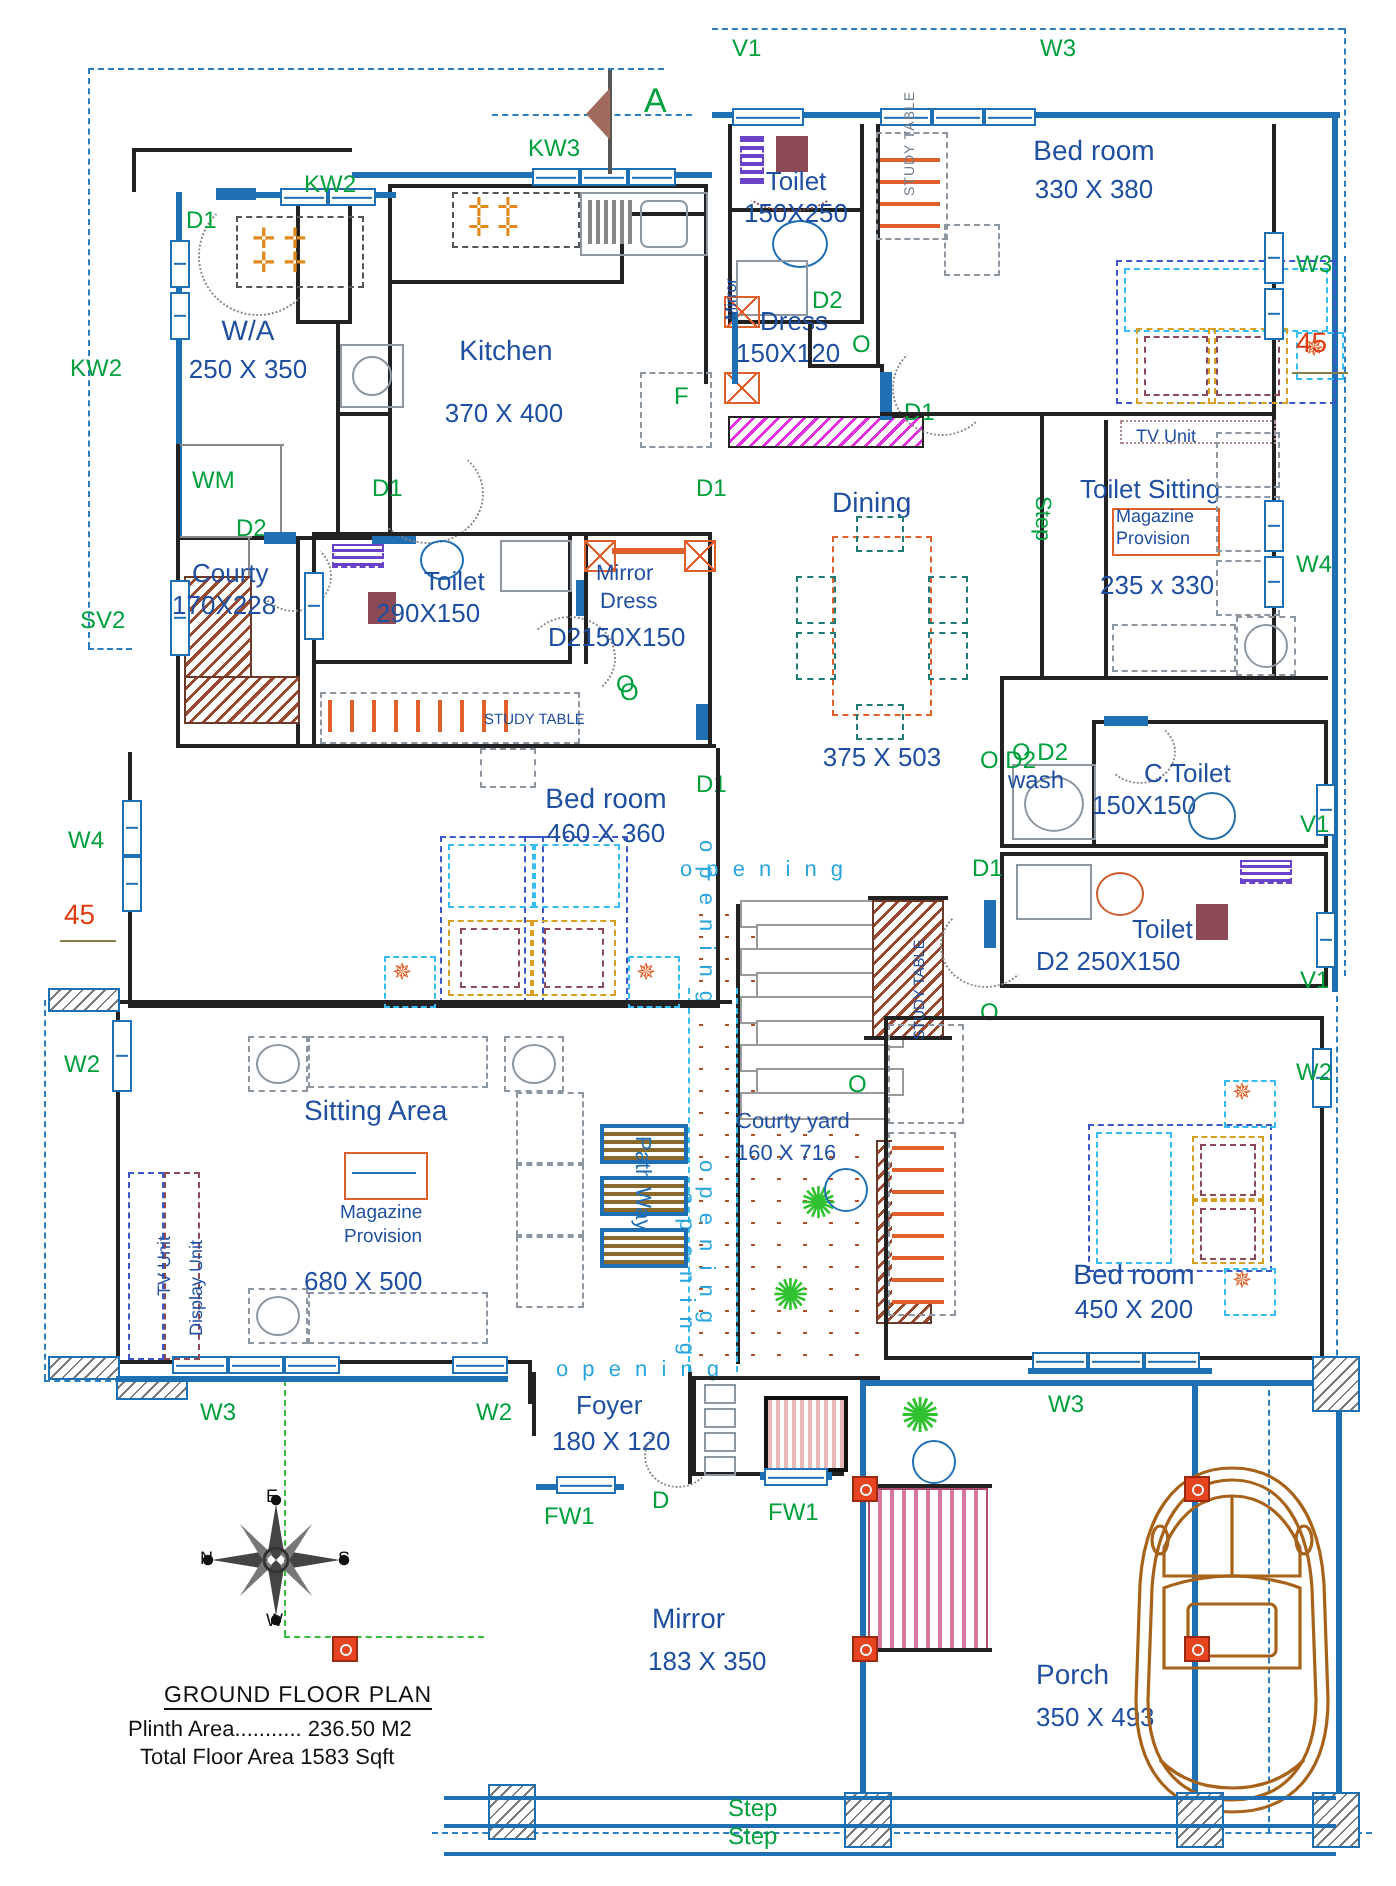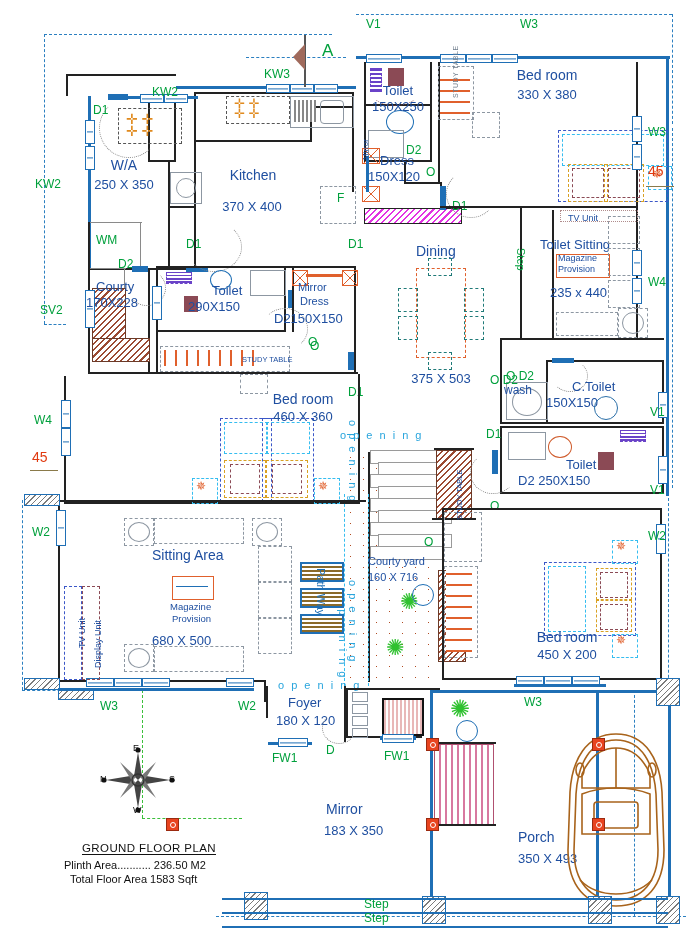--- a/index.html
+++ b/index.html
@@ -330,21 +330,21 @@
   <div class="w" style="left:552px;top:210px;width:2px;height:128px;"></div>
   <div class="w" style="left:500px;top:338px;width:164px;height:2px;"></div>
   <div class="w" style="left:500px;top:338px;width:2px;height:22px;"></div>
   <div class="w" style="left:636px;top:208px;width:2px;height:132px;"></div>
   <div class="fbox" style="left:560px;top:210px;width:76px;height:10px;border-style:dotted;border-color:#b08c8c;"></div>
   <div class="lbl furnb" style="left:568px;top:214px;font-size:9px;">TV Unit</div>
   <div class="lbl room" style="left:540px;top:238px;">Toilet Sitting</div>
   <div class="mag" style="left:556px;top:254px;width:52px;height:22px;"></div>
   <div class="lbl" style="left:558px;top:254px;color:#1f4fa0;font-size:9px;">Magazine</div>
   <div class="lbl" style="left:558px;top:265px;color:#1f4fa0;font-size:9px;">Provision</div>
-  <div class="lbl dim" style="left:550px;top:286px;">235 x 440</div>
+  <div class="lbl dim" style="left:550px;top:286px;">235 x 330</div>
   <div class="fan" style="left:608px;top:216px;width:30px;height:26px;"></div>
   <div class="fan" style="left:608px;top:248px;width:30px;height:26px;"></div>
   <div class="fan" style="left:608px;top:280px;width:30px;height:26px;"></div>
   <div class="fbox" style="left:556px;top:312px;width:60px;height:22px;"></div>
   <div class="fan" style="left:618px;top:308px;width:28px;height:28px;"></div>
   <div class="circ" style="left:622px;top:312px;width:20px;height:20px;"></div>
   <div class="lbl" style="left:526px;top:248px;color:#00a03c;font-size:11px;transform:rotate(90deg);transform-origin:0 0;">Step</div>
   <div class="win" style="left:632px;top:250px;width:8px;height:24px;"></div>
   <div class="win" style="left:632px;top:278px;width:8px;height:24px;"></div>
   <div class="lbl grn" style="left:648px;top:276px;">W4</div>

